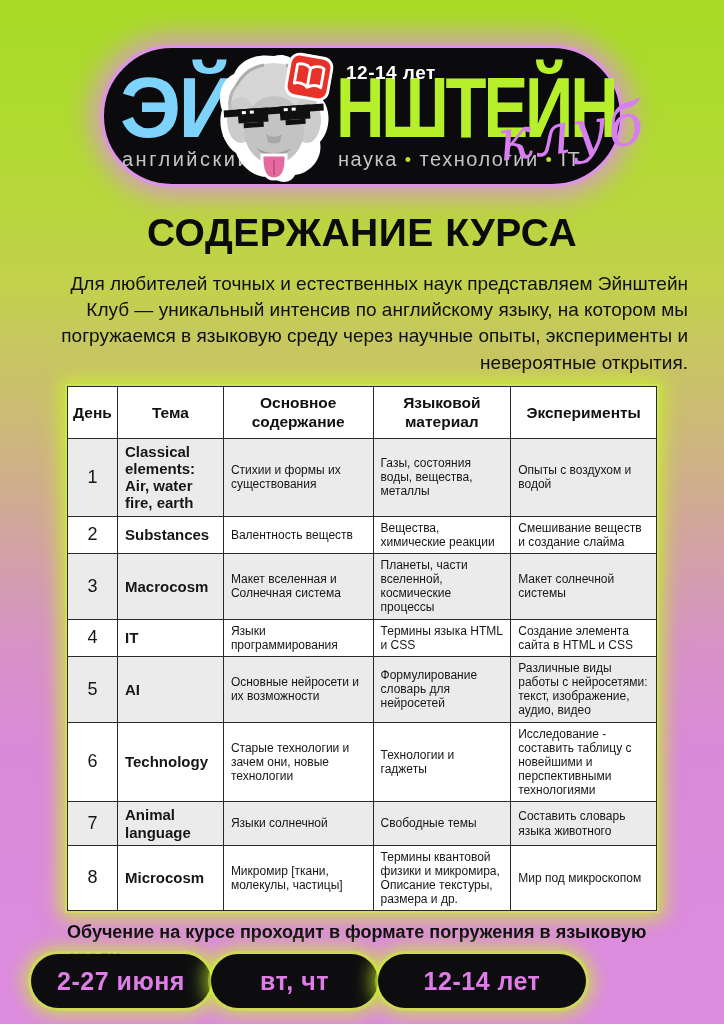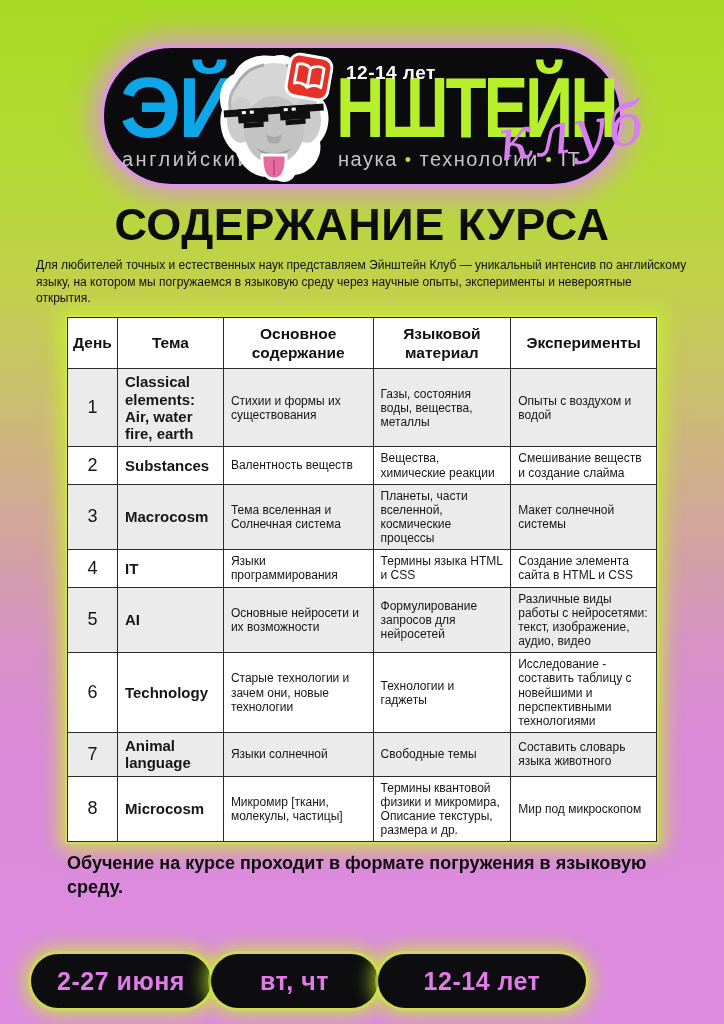--- a/index.html
+++ b/index.html
@@ -11,21 +11,21 @@
 
   
   .logo-pill {
     position:relative; width:522px; height:142px; margin:45px auto 0;
     background:#0b0b0e; border-radius:72px; border:3px solid #de93e8;
     box-shadow:0 0 26px 9px rgba(222,140,232,.8);
     z-index:2;
   }
   .logo-part1 {
     position:absolute; left:16px; top:12px; font-size:86px; font-weight:800;
-    letter-spacing:-3px; line-height:1.1; color:#0ea5e9; white-space:nowrap;
+    letter-spacing:-3px; line-height:1.1; color:#7dd3fc; white-space:nowrap;
   }
   .logo-part2 {
     position:absolute; left:232px; top:12px; font-size:86px; font-weight:800;
     letter-spacing:-4px; line-height:1.1; color:#b5f02a; white-space:nowrap;
     transform:scaleX(.78); transform-origin:left top;
   }
   .logo-script {
     position:absolute; right:-26px; top:38px; font-family:"DejaVu Serif", serif;
     font-style:italic; font-size:58px; line-height:1.6; color:#d77ff0;
     transform:rotate(-7deg); z-index:4; letter-spacing:2px;
@@ -35,25 +35,25 @@
   .age-top {
     position:absolute; left:242px; top:14px; color:#fff; font-weight:700; font-size:19px; letter-spacing:.5px; z-index:5;
   }
   .subtitle { position:absolute; bottom:13px; font-size:20px; color:#c4c4c4; letter-spacing:2.5px; white-space:nowrap; }
   .subtitle-left  { left:18px; }
   .subtitle-right { left:234px; letter-spacing:1.5px; }
   .subtitle-right .bullet { color:#b5e22e; margin:0 7px; font-size:18px; }
 
   
   .title {
-    margin-top:12px; text-align:center; font-size:45px; font-weight:800;
+    margin-top:24px; text-align:center; font-size:39px; font-weight:800;
     letter-spacing:.5px; color:#0b0b0b;
   }
   .intro {
-    width:652px; margin:6px auto 0; text-align:left; font-size:12px;
+    width:652px; margin:16px auto 0; text-align:right; font-size:19px;
     line-height:1.38; font-weight:500; color:#101010;
   }
 
   
   .course-table {
     width:590px; margin:10px auto 0; border-collapse:collapse; background:#fff;
     border:1.5px solid #1a1a1a;
     box-shadow:0 0 0 2px rgba(215,245,70,.45), 0 0 18px 7px rgba(200,240,45,.85);
   }
   .course-table th, .course-table td { border:1px solid #2a2a2a; }
@@ -165,36 +165,36 @@
         <tr>
           <td class="col-day">2</td>
           <td class="col-topic">Substances</td>
           <td class="col-content">Валентность веществ</td>
           <td class="col-language">Вещества, химические реакции</td>
           <td class="col-experiments">Смешивание веществ и создание слайма</td>
         </tr>
         <tr>
           <td class="col-day">3</td>
           <td class="col-topic">Macrocosm</td>
-          <td class="col-content">Тема вселенная и Солнечная система</td>
+          <td class="col-content">Макет вселенная и Солнечная система</td>
           <td class="col-language">Планеты, части вселенной, космические процессы</td>
           <td class="col-experiments">Макет солнечной системы</td>
         </tr>
         <tr>
           <td class="col-day">4</td>
           <td class="col-topic">IT</td>
           <td class="col-content">Языки программирования</td>
           <td class="col-language">Термины языка HTML и CSS</td>
           <td class="col-experiments">Создание элемента сайта в HTML и CSS</td>
         </tr>
         <tr>
           <td class="col-day">5</td>
           <td class="col-topic">AI</td>
           <td class="col-content">Основные нейросети и их возможности</td>
-          <td class="col-language">Формулирование запросов для нейросетей</td>
+          <td class="col-language">Формулирование словарь для нейросетей</td>
           <td class="col-experiments">Различные виды работы с нейросетями: текст, изображение, аудио, видео</td>
         </tr>
         <tr>
           <td class="col-day">6</td>
           <td class="col-topic">Technology</td>
           <td class="col-content">Старые технологии и зачем они, новые технологии</td>
           <td class="col-language">Технологии и гаджеты</td>
           <td class="col-experiments">Исследование - составить таблицу с новейшими и перспективными технологиями</td>
         </tr>
         <tr>

